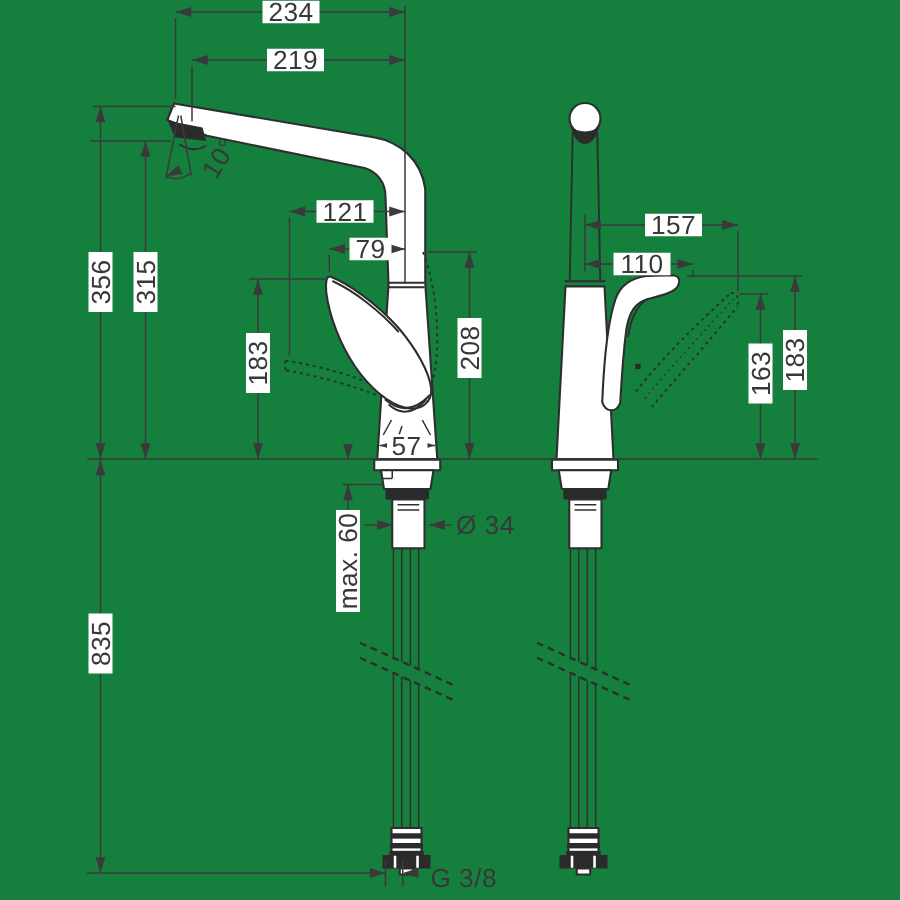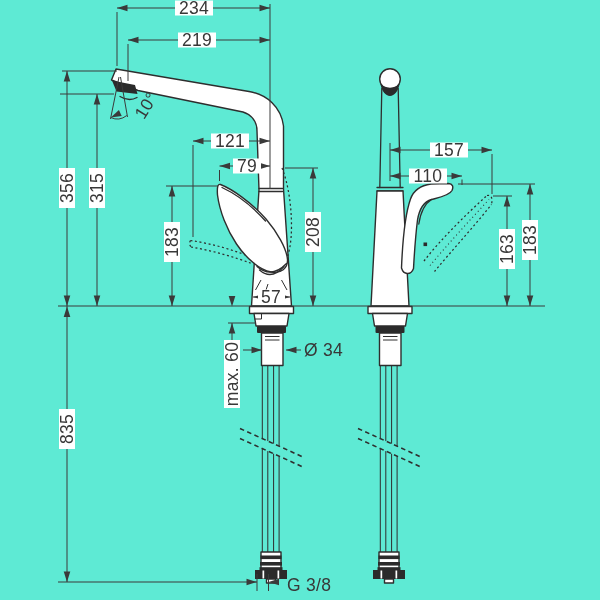--- a/index.html
+++ b/index.html
@@ -1,16 +1,16 @@
 <!DOCTYPE html>
 <html><head>
 <meta charset="utf-8">
 <style>
   html,body{margin:0;padding:0;background:#ffffff;}
-  .stage{width:600px;height:600px;background:#5eead4;position:relative;overflow:hidden;
+  .stage{width:600px;height:600px;background:#15803d;position:relative;overflow:hidden;
          font-family:"Liberation Sans", sans-serif;}
   svg text{font-family:"Liberation Sans", sans-serif;font-size:17.5px;fill:#383838;letter-spacing:.3px;}
   .part{stroke:#2e2e2e;stroke-width:1.4;fill:#ffffff;stroke-linejoin:round;}
   .partline{stroke:#2e2e2e;stroke-width:1.3;fill:none;stroke-linecap:round;}
   .thin{stroke:#2e2e2e;stroke-width:1;fill:none;}
   .dark{fill:#2b2b2b;stroke:none;}
   .dot{stroke:#2e2e2e;stroke-width:1.25;fill:none;stroke-dasharray:2 2.6;}
   .fine{stroke:#2e2e2e;stroke-width:1.1;fill:none;stroke-dasharray:1 3;}
   .dim{stroke:#3a3a3a;stroke-width:1;fill:none;}
   .brk{stroke:#2e2e2e;stroke-width:1.6;fill:none;stroke-dasharray:4.5 3.4;}

